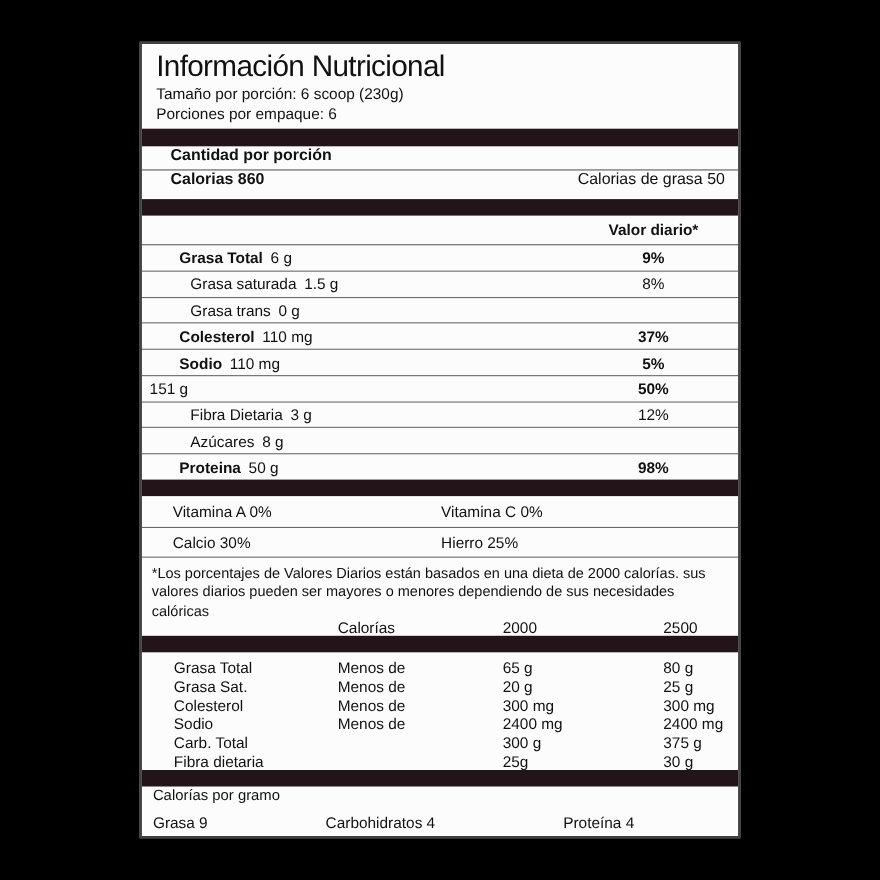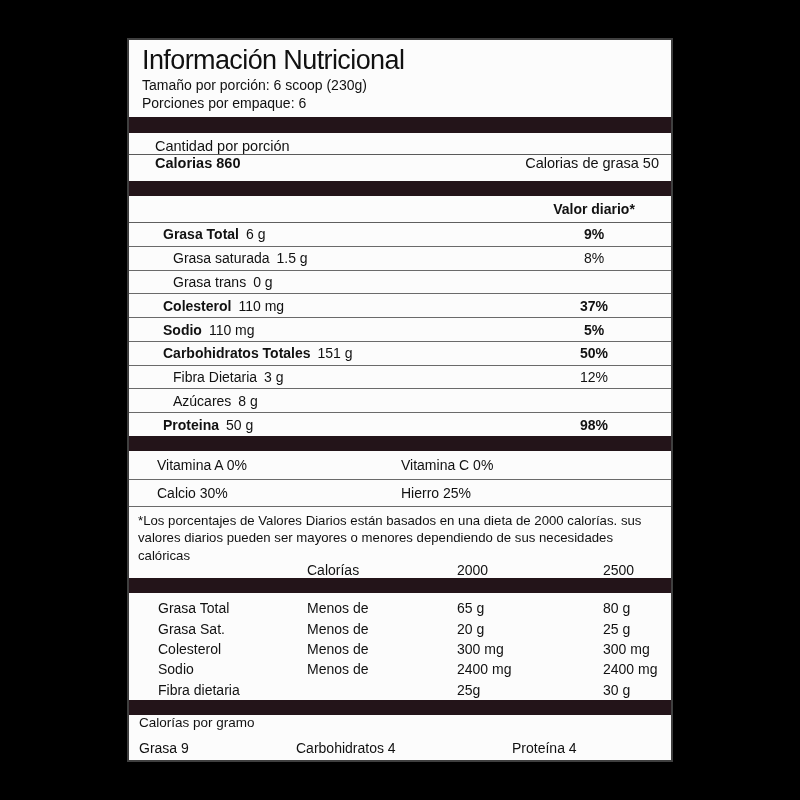--- a/index.html
+++ b/index.html
@@ -14,22 +14,22 @@
     display:flex;flex-direction:column;overflow:hidden;
   }
   .bar{flex:none;background:#231419;width:100%;}
   .bar-lg{height:16px;}
   .bar-md{height:15px;}
   
   .hdr{flex:none;height:77px;box-sizing:border-box;padding:4px 12px 0 13px;}
   .title{font-size:27px;font-weight:normal;letter-spacing:-0.6px;line-height:1.05;margin:2px 0 3px 0;}
   .hsub{font-size:14px;line-height:1.28;}
   
-  .cantidad{flex:none;height:22px;display:flex;align-items:flex-end;
-    padding-left:26px;font-size:14.5px;font-weight:normal;border-bottom:1px solid #5a5a5a;box-sizing:border-box;}
+  .cantidad{flex:none;height:22px;display:flex;align-items:flex-start;
+    padding-left:26px;font-size:14.5px;font-weight:bold;border-bottom:1px solid #5a5a5a;box-sizing:border-box;}
   .calrow{flex:none;height:26px;display:flex;justify-content:space-between;
     padding:0 12px 0 26px;font-size:14.5px;box-sizing:border-box;}
   .calrow .b{font-weight:bold;}
   
   .dvhdr{flex:none;height:27px;display:flex;align-items:center;justify-content:flex-end;
     border-bottom:1px solid #5f5f5f;box-sizing:border-box;}
   .dvcol{flex:none;width:130px;margin-right:12px;text-align:center;font-size:14px;}
   .dvb{font-weight:bold;}
   .nutrients{flex:none;height:213px;display:flex;flex-direction:column;}
   .nrow{flex:1;display:flex;align-items:center;border-bottom:1px solid #6a6a6a;font-size:14px;box-sizing:border-box;}
@@ -105,21 +105,20 @@
       <span class="nm">Colesterol</span>
       <span class="amt">110 mg</span>
       <span class="dvcol dvb">37%</span>
     </div>
     <div class="nrow">
       <span class="nm">Sodio</span>
       <span class="amt">110 mg</span>
       <span class="dvcol dvb">5%</span>
     </div>
     <div class="nrow">
-      <span class="nm">Carbohidratos Totales</span>
       <span class="amt">151 g</span>
       <span class="dvcol dvb">50%</span>
     </div>
     <div class="nrow subn">
       <span class="nm">Fibra Dietaria</span>
       <span class="amt">3 g</span>
       <span class="dvcol">12%</span>
     </div>
     <div class="nrow subn">
       <span class="nm">Azúcares</span>
@@ -174,20 +173,26 @@
       <span>300 mg</span>
       <span>300 mg</span>
     </div>
     <div class="refgrid">
       <span class="c1">Sodio</span>
       <span>Menos de</span>
       <span>2400 mg</span>
       <span>2400 mg</span>
     </div>
     <div class="refgrid">
+      <span class="c1">Carb. Total</span>
+      <span></span>
+      <span>300 g</span>
+      <span>375 g</span>
+    </div>
+    <div class="refgrid">
       <span class="c1">Fibra dietaria</span>
       <span></span>
       <span>25g</span>
       <span>30 g</span>
     </div>
   </div>
 
   <div class="bar bar-md"></div>
 
   <div class="cpg-title">

